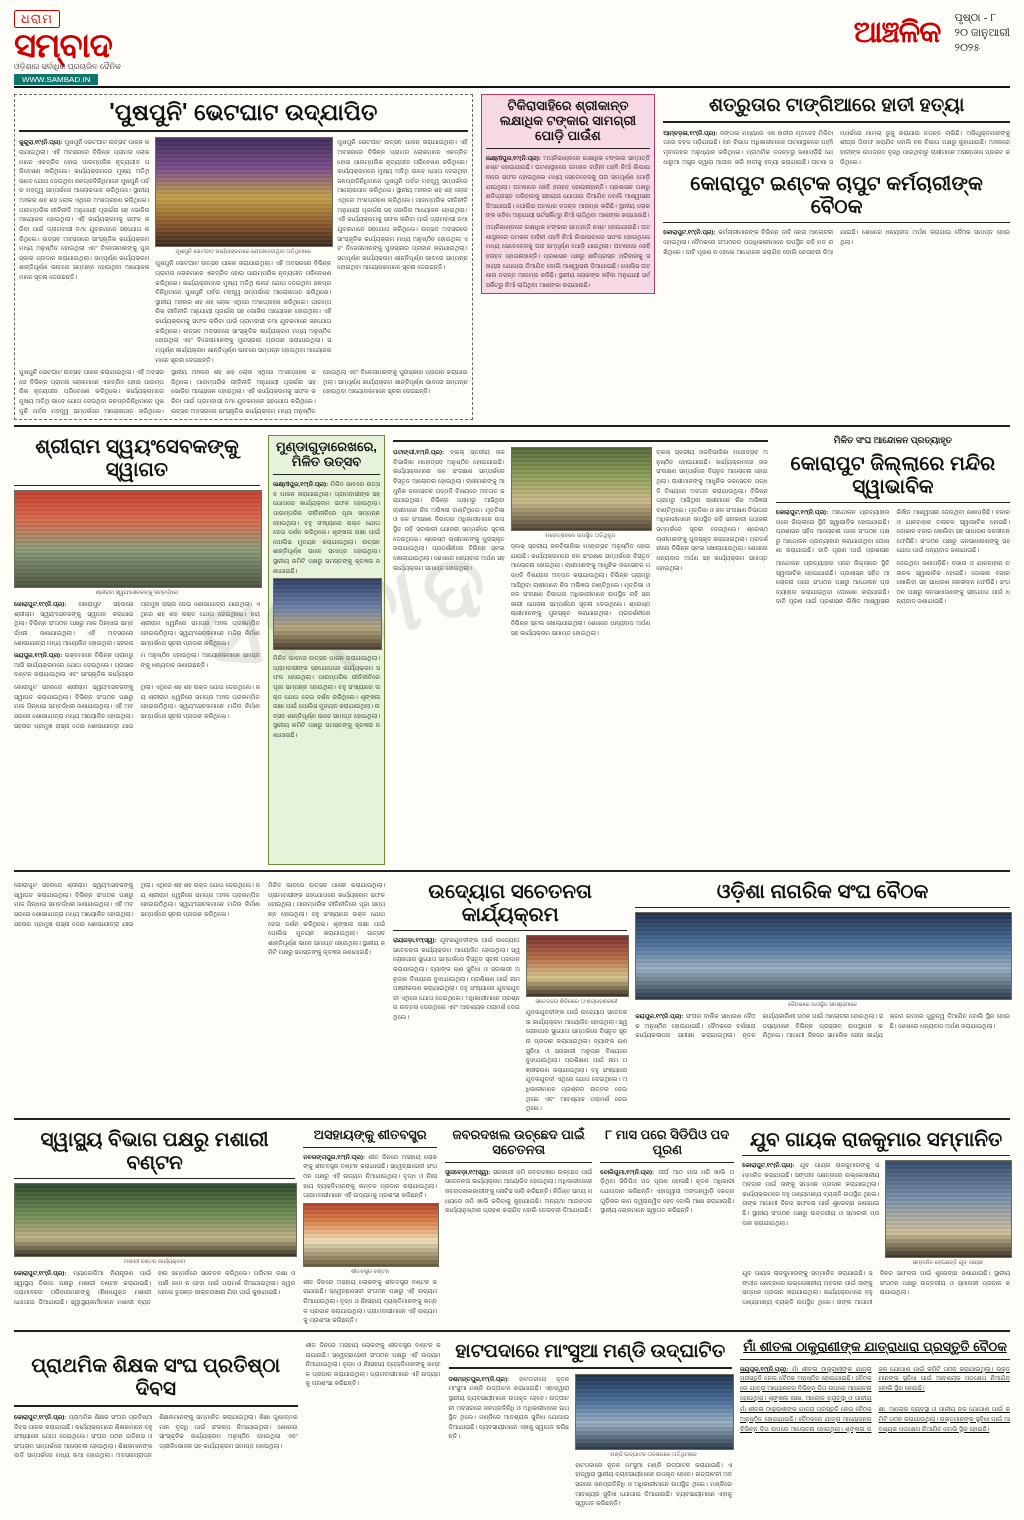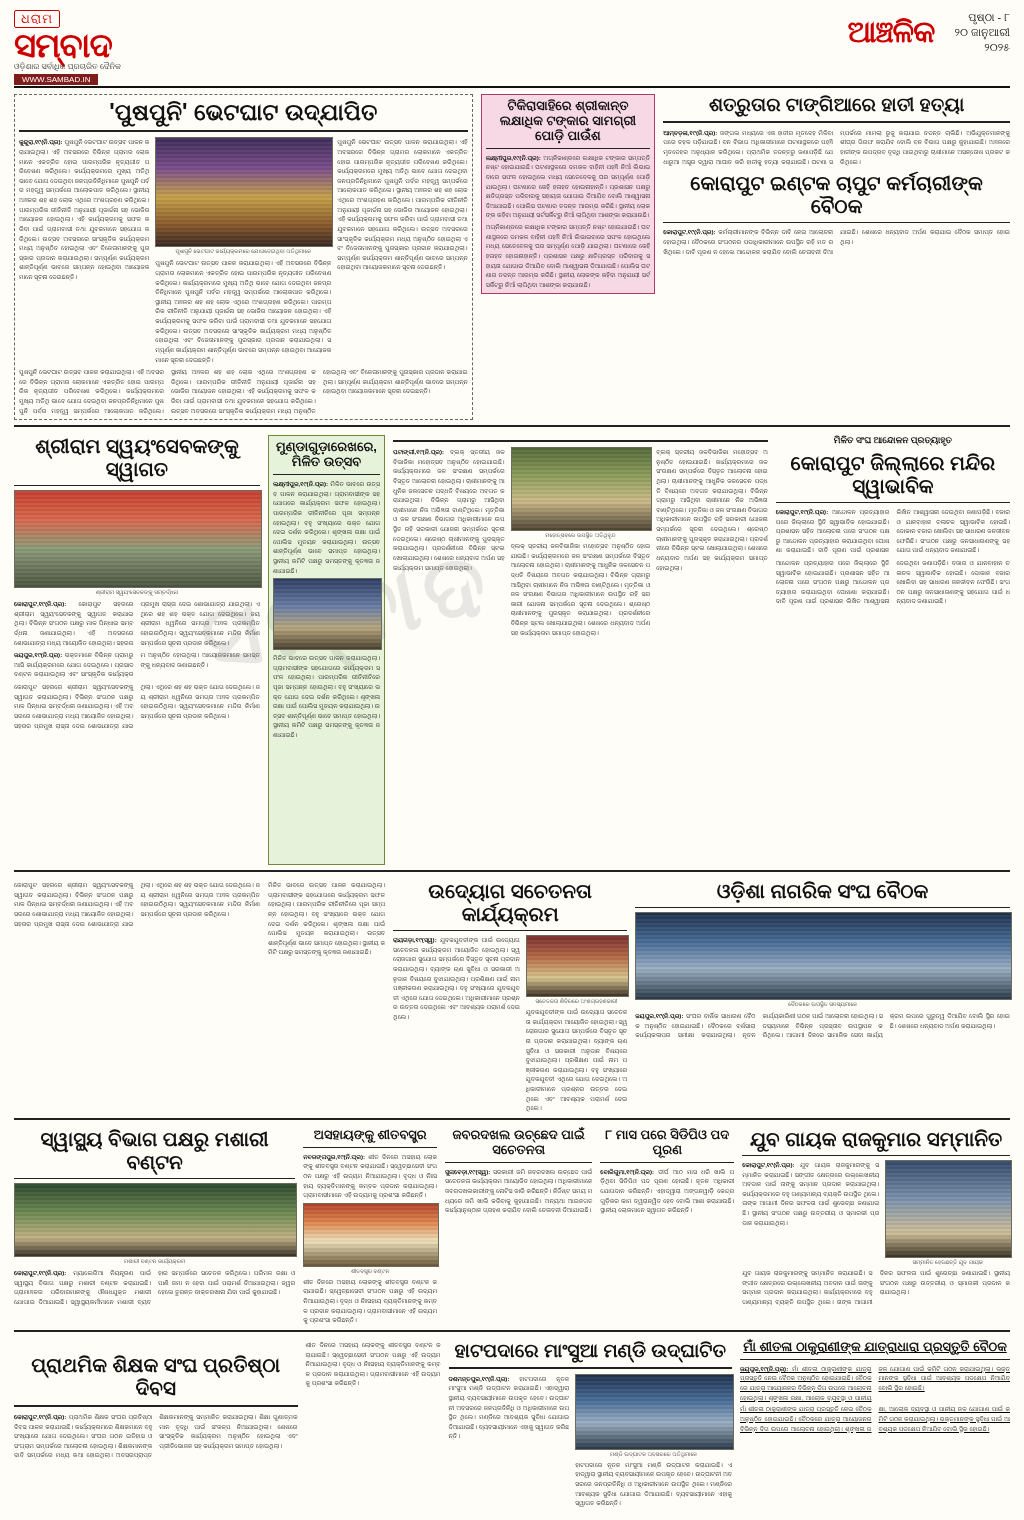--- a/index.html
+++ b/index.html
@@ -6,24 +6,24 @@
   body{font-family:"Liberation Sans",sans-serif;}
   .page{
     width:1024px;height:1520px;background:#fffdf8;position:relative;overflow:hidden;
     box-sizing:border-box;padding:10px 14px;
   }
   .masthead{display:flex;align-items:flex-start;justify-content:space-between;height:72px;border-bottom:2px solid #111;padding-bottom:4px;}
   .logo{display:flex;flex-direction:column;align-items:flex-start;}
   .logo-top{font-size:13px;color:#c00;letter-spacing:1px;border:1px solid #c00;padding:0 6px;border-radius:2px;}
   .logo-main{font-size:34px;font-weight:bold;color:#c00;line-height:1;letter-spacing:-1px;}
   .logo-sub{font-size:8px;color:#333;}
-  .logo-bar{background:#7f1d1d;color:#fff;font-size:8px;padding:1px 8px;margin-top:2px;}
-  .mast-right{display:flex;align-items:center;gap:20px;}
+  .logo-bar{background:#0f766e;color:#fff;font-size:8px;padding:1px 8px;margin-top:2px;}
+  .mast-right{display:flex;align-items:center;gap:14px;}
   .section-title{font-size:30px;font-weight:bold;color:#c00;letter-spacing:-1px;}
-  .mast-date{font-size:11px;color:#111;text-align:right;line-height:1.35;}
+  .mast-date{font-size:11px;color:#111;text-align:left;line-height:1.35;}
   .mast-date div{white-space:nowrap;}
 
   .cols{display:flex;gap:8px;margin-top:8px;}
   .col{flex:1;min-width:0;}
 
   .hl{font-weight:bold;color:#111;text-align:center;line-height:1.15;}
   .hl-xl{font-size:23px;}
   .hl-lg{font-size:19px;}
   .hl-md{font-size:20px;}
   .hl-sm{font-size:13px;}
@@ -325,21 +325,21 @@
       <div class="body-text tc2">
         <span class="byline">କୋରାପୁଟ,୧୯(ନି.ପ୍ର):</span>
         <span>ପ୍ରାଥମିକ ଶିକ୍ଷକ ସଂଘର ପ୍ରତିଷ୍ଠା ଦିବସ ପାଳନ କରାଯାଇଛି। କାର୍ଯ୍ୟକ୍ରମରେ ଶିକ୍ଷକମାନେ ବହୁ ସଂଖ୍ୟାରେ ଯୋଗ ଦେଇଥିଲେ। ସଂଘର ଗଠନ ଇତିହାସ ଓ ସଂଗ୍ରାମ ସମ୍ପର୍କରେ ଆଲୋଚନା ହୋଇଥିଲା। ଶିକ୍ଷକମାନଙ୍କ ଦାବି ସମ୍ପର୍କରେ ମଧ୍ୟ କଥା ହୋଇଥିଲା। ଅବସରପ୍ରାପ୍ତ ଶିକ୍ଷକମାନଙ୍କୁ ସମ୍ମାନିତ କରାଯାଇଥିଲା। ଶିକ୍ଷା ଗୁଣାତ୍ମକ ମାନ ବୃଦ୍ଧି ପାଇଁ ସଂକଳ୍ପ ନିଆଯାଇଥିଲା। ଶେଷରେ ସାଂସ୍କୃତିକ କାର୍ଯ୍ୟକ୍ରମ ଅନୁଷ୍ଠିତ ହୋଇଥିଲା ଏବଂ ପ୍ରୀତିଭୋଜନ ସହ କାର୍ଯ୍ୟକ୍ରମ ସମାପ୍ତ ହୋଇଥିଲା।</span>
       </div>
     </div>
 
     <div class="col" style="flex:0.5;">
       <div class="body-text">ଶୀତ ଦିନରେ ଅସହାୟ ଲୋକଙ୍କୁ ଶୀତବସ୍ତ୍ର ବଣ୍ଟନ କରାଯାଇଛି। ସ୍ୱେଚ୍ଛାସେବୀ ସଂଗଠନ ପକ୍ଷରୁ ଏହି ଉଦ୍ୟମ ନିଆଯାଇଥିଲା। ବୃଦ୍ଧ ଓ ନିଃସହାୟ ବ୍ୟକ୍ତିମାନଙ୍କୁ କମ୍ବଳ ପ୍ରଦାନ କରାଯାଇଥିଲା। ଗ୍ରାମବାସୀମାନେ ଏହି ଉଦ୍ୟମକୁ ପ୍ରଶଂସା କରିଛନ୍ତି।</div>
     </div>
 
-    <div class="col" style="flex:1.05;">
+    <div class="col" style="flex:1.05;font-family:Liberation Serif, serif;">
       <div class="hl hl-lg">ହାଟପଦାରେ ମାଂସୁଆ ମଣ୍ଡି ଉଦ୍‌ଘାଟିତ</div>
       <div class="rule-thick"></div>
       <div class="flexrow">
         <div style="flex:1;">
           <div class="body-text">
             <span class="byline">ଦଶମନ୍ତପୁର,୧୯(ନି.ପ୍ର):</span>
             <span>ହାଟପଦାରେ ନୂତନ ମାଂସୁଆ ମଣ୍ଡି ଉଦ୍‌ଘାଟନ କରାଯାଇଛି। ଏହାଦ୍ୱାରା ସ୍ଥାନୀୟ ବ୍ୟବସାୟୀମାନେ ଉପକୃତ ହେବେ। ଉଦ୍‌ଘାଟନୀ ଅବସରରେ ଜନପ୍ରତିନିଧି ଓ ଅଧିକାରୀମାନେ ଉପସ୍ଥିତ ଥିଲେ। ମଣ୍ଡିରେ ଆବଶ୍ୟକ ସୁବିଧା ଯୋଗାଇ ଦିଆଯାଇଛି। ବ୍ୟବସାୟୀମାନେ ଏହାକୁ ସ୍ୱାଗତ କରିଛନ୍ତି।</span>
           </div>
         </div>
         <div style="flex:1.3;">

